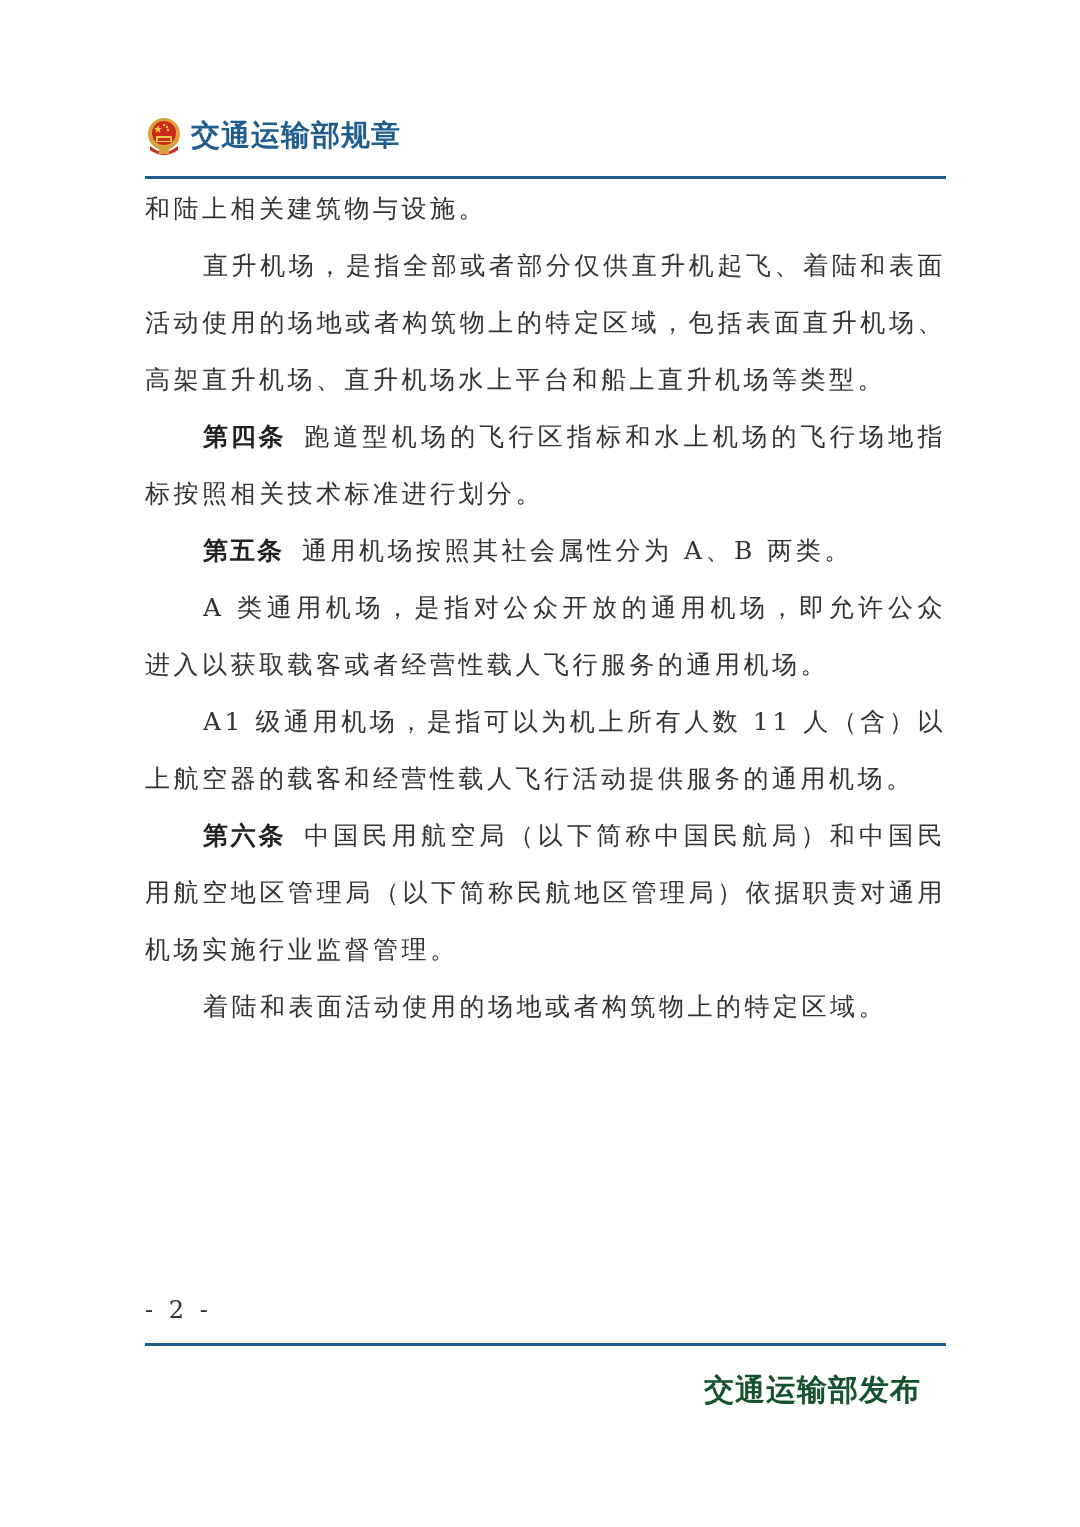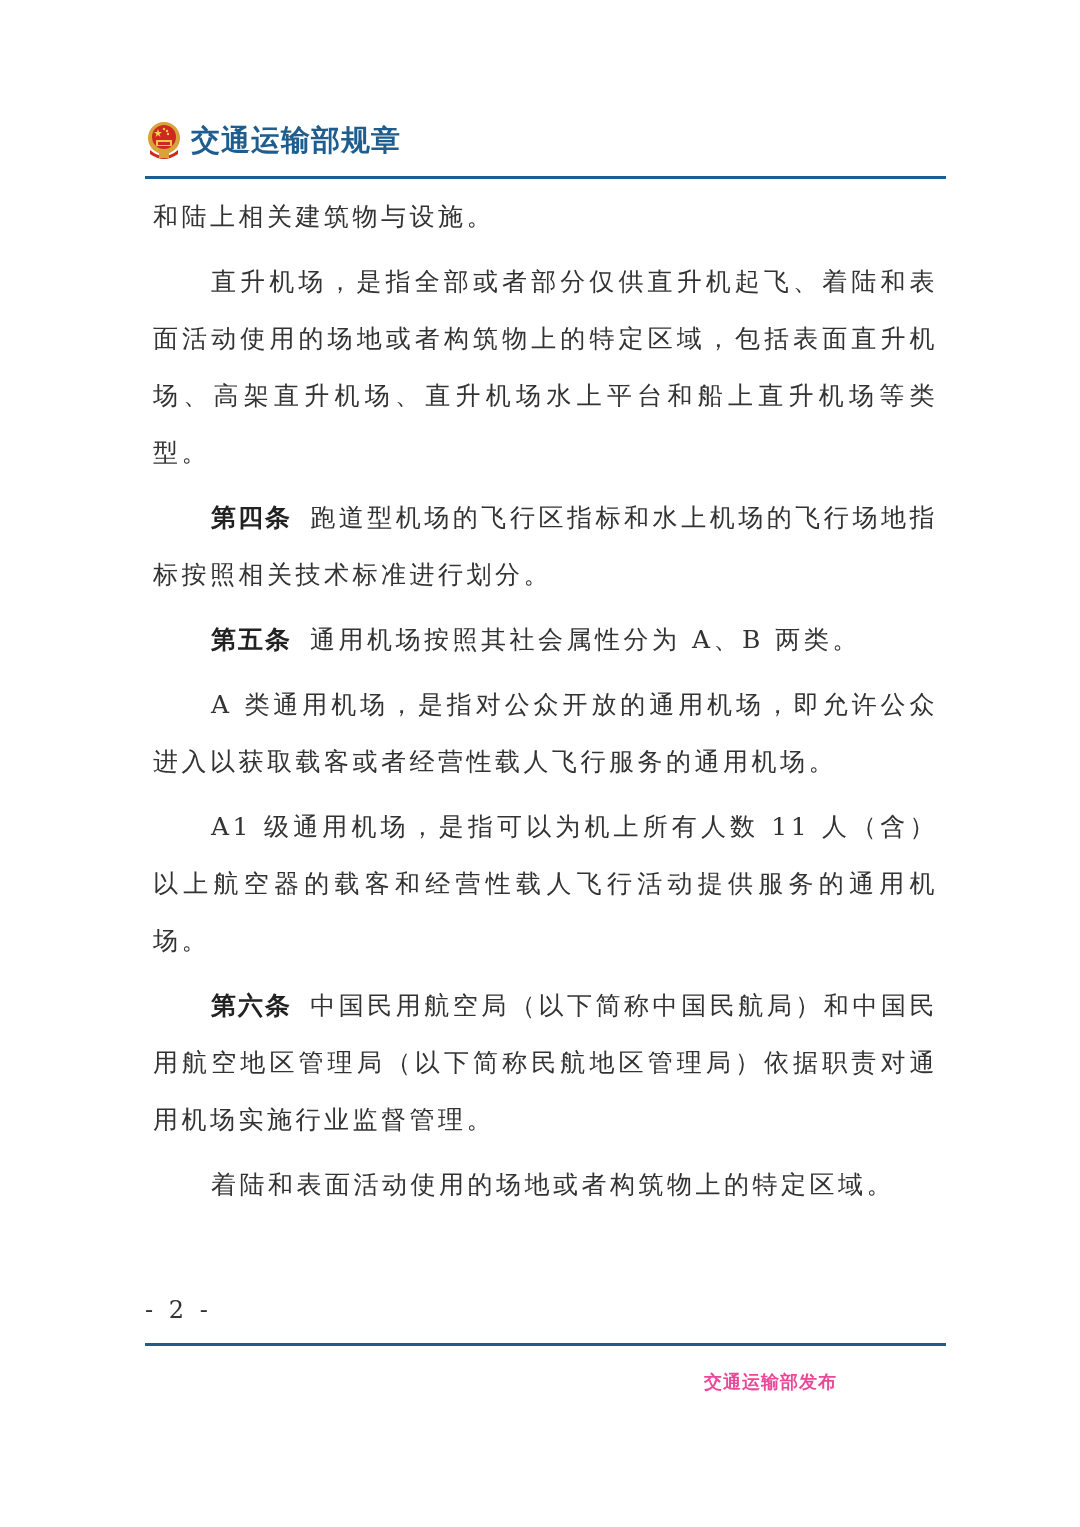--- a/index.html
+++ b/index.html
@@ -1,31 +1,31 @@
 <!DOCTYPE html>
 <html><head>
 <meta charset="utf-8">
 <style>
   html, body { margin: 0; padding: 0; background: #ffffff; }
   body { width: 1080px; height: 1527px; position: relative; overflow: hidden;
          font-family: "DejaVu Serif", "Liberation Serif", serif; color: #333333; }
-  .header { position: absolute; left: 145px; top: 116px; height: 50px; display: flex; align-items: center; }
+  .header { position: absolute; left: 145px; top: 116px; height: 50px; display: flex; }
   .emblem { width: 38px; height: 42px; margin-right: 8px; }
   .header-title { font-family: "DejaVu Sans", "Liberation Sans", sans-serif; font-size: 29px; font-weight: bold;
                   color: #1f5d8f; letter-spacing: 1px; }
   .rule { position: absolute; left: 145px; width: 801px; height: 3px; background: #1f5d8f; }
   .rule.top { top: 176px; }
   .rule.bottom { top: 1343px; }
   .content { position: absolute; left: 145px; top: 180px; width: 801px; }
-  .para { font-size: 25px; line-height: 57px; margin: 8px; text-align: justify; letter-spacing: 3.5px; }
+  .para { font-size: 25px; line-height: 57px; margin: 0; text-align: justify; letter-spacing: 3.5px; }
   .para.indent { text-indent: 58px; }
   .art { font-family: Liberation Sans, sans-serif; font-weight: bold; color: #222; letter-spacing: 2px; margin-right: 18px; }
   .page-num { position: absolute; left: 145px; top: 1296px; font-size: 24px; color: #333; letter-spacing: 4px; }
   .footer { position: absolute; left: 704px; top: 1370px; font-family: "DejaVu Sans", "Liberation Sans", sans-serif;
-            font-size: 18px; font-weight: bold; color: #ec4899; letter-spacing: 1px; text-align: right; }
+            font-size: 30px; font-weight: bold; color: #14532d; letter-spacing: 1px; text-align: right; }
 </style>
 </head>
 <body>
 
 <div class="header">
   <svg class="emblem" viewBox="0 0 38 42">
     <circle cx="19" cy="18" r="16" fill="#d9a23a"></circle>
     <circle cx="19" cy="17" r="12" fill="#cc2a1f"></circle>
     <polygon points="13,9 14,12 17,12 14.5,14 15.5,17 13,15 10.5,17 11.5,14 9,12 12,12" fill="#f5d04a"></polygon>
     <circle cx="19" cy="9" r="1.2" fill="#f5d04a"></circle>

